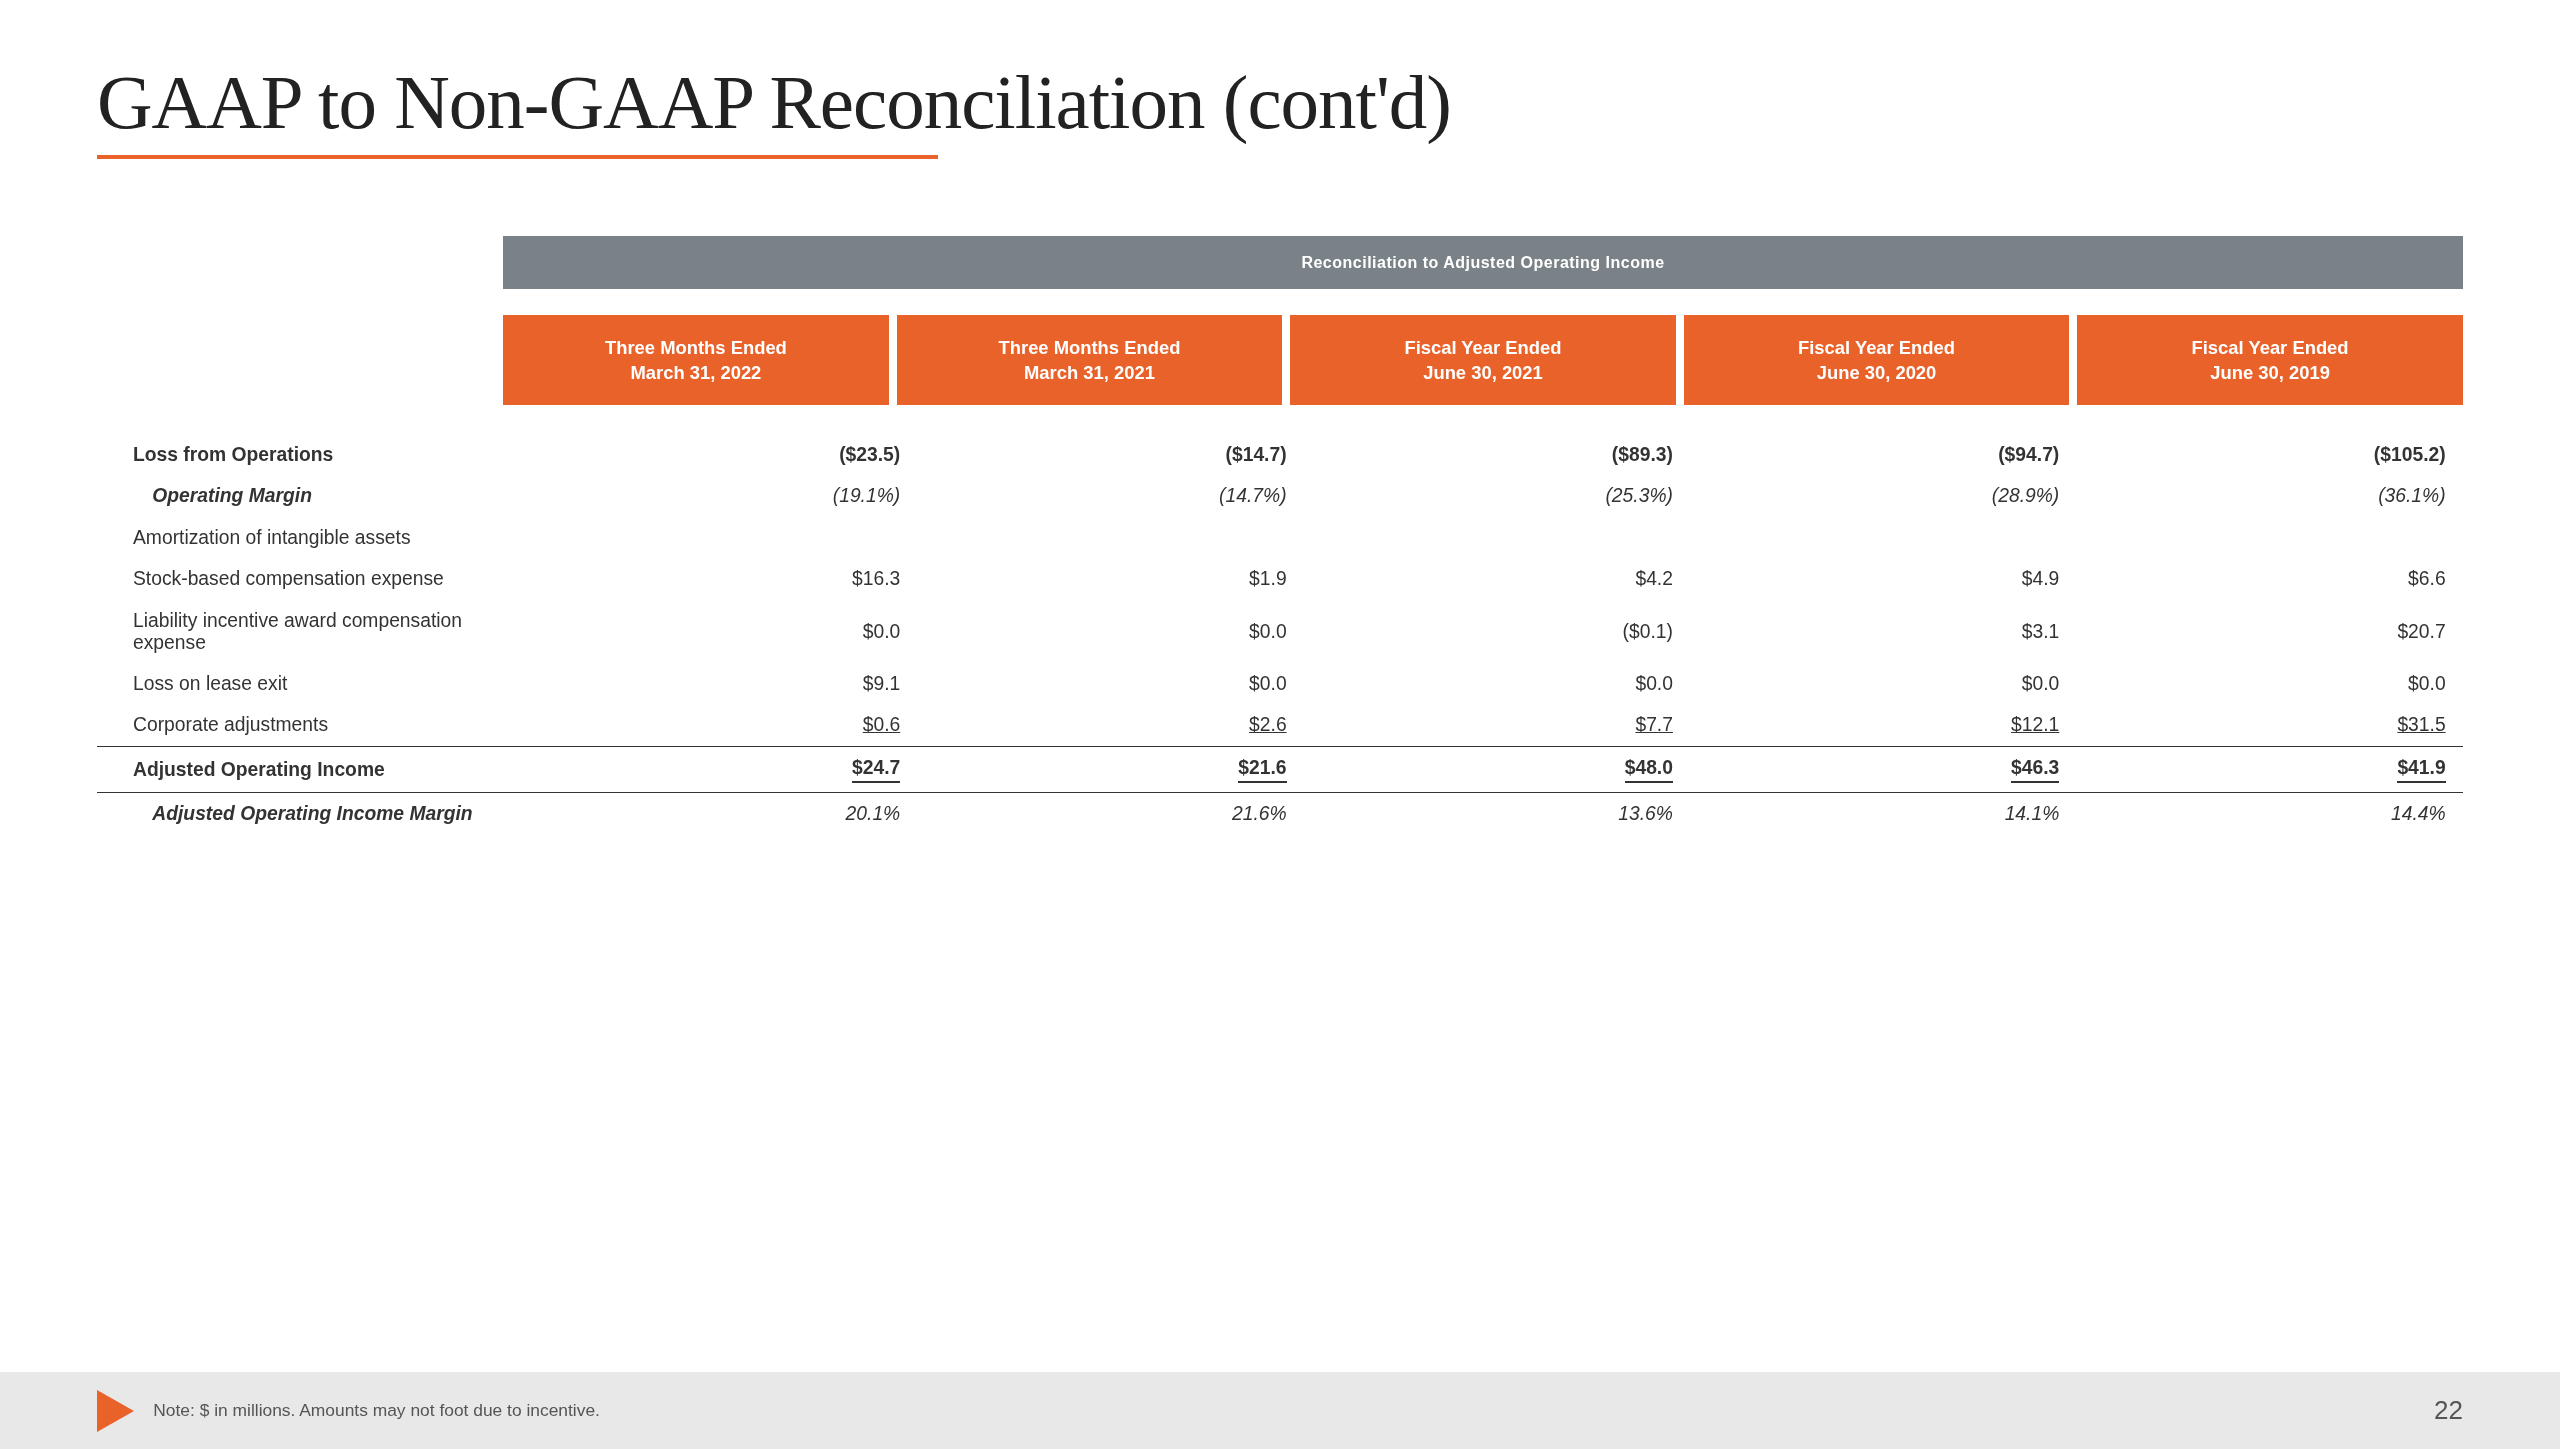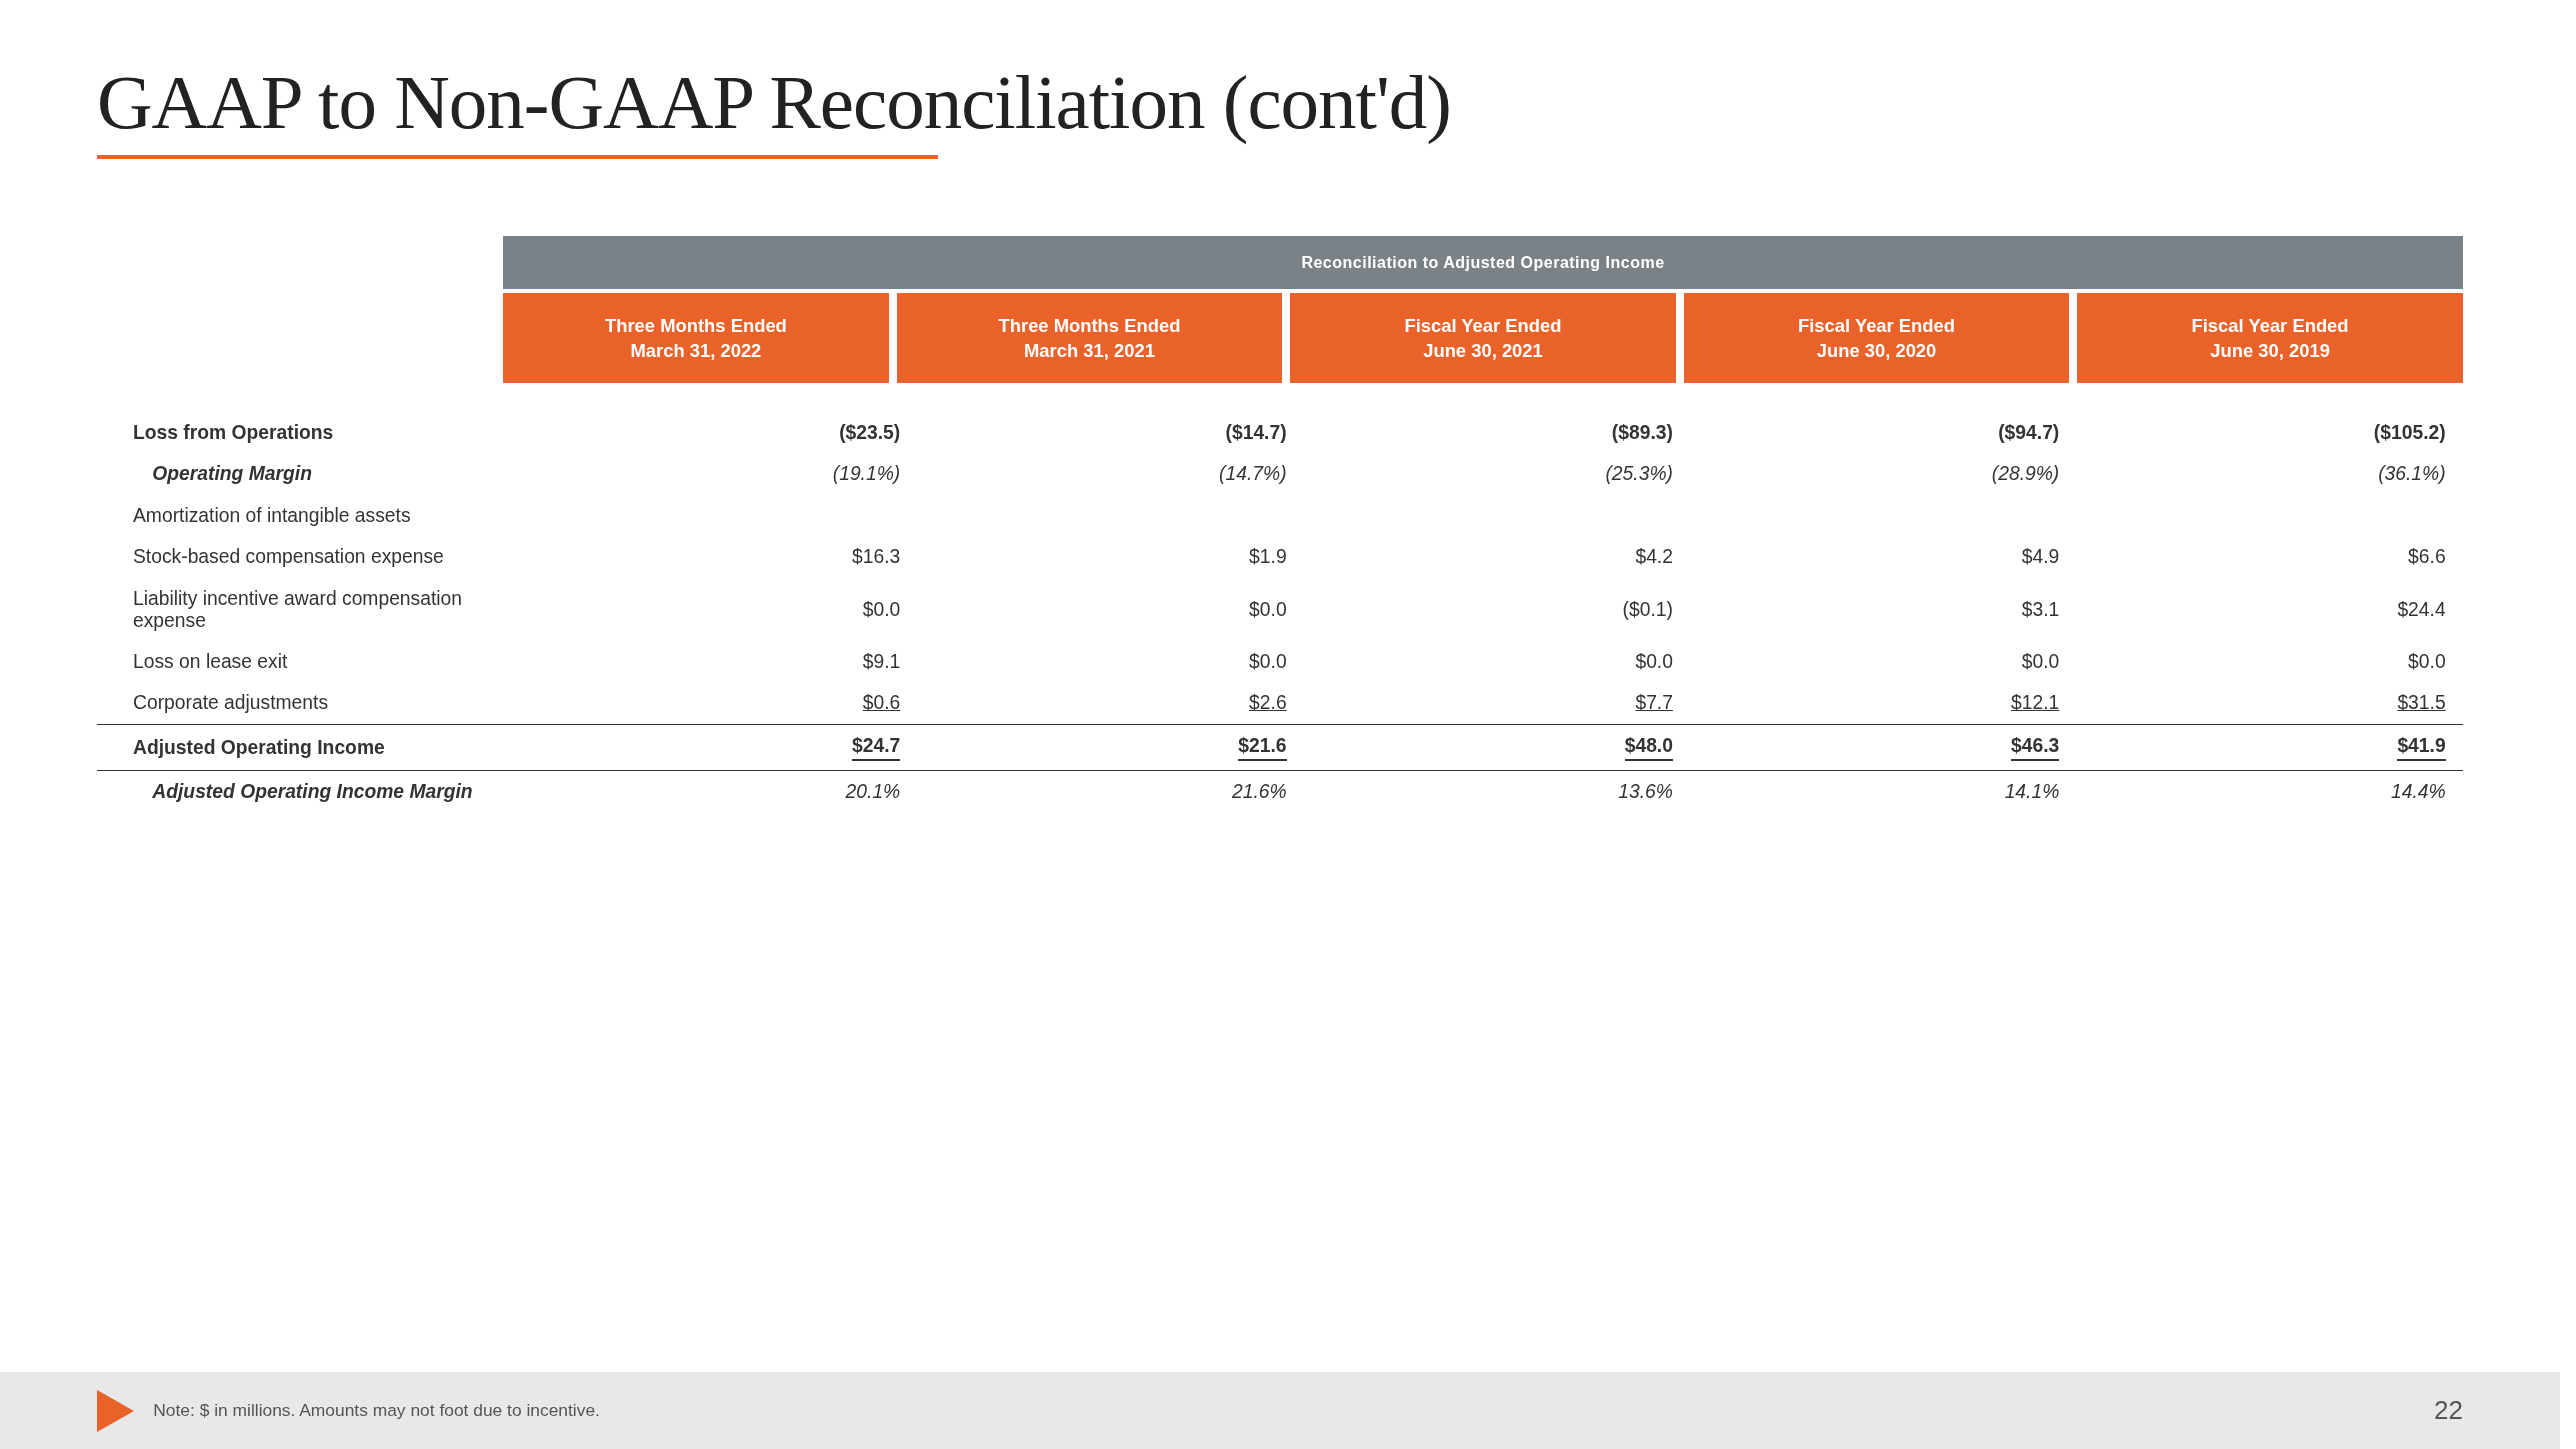--- a/index.html
+++ b/index.html
@@ -57,21 +57,21 @@
       font-weight: bold;
       padding: 17.4px 0;
       flex: 1;
       letter-spacing: 0.5px;
     }
 
     
     .col-headers {
       display: flex;
       margin-left: 406px;
-      margin-top: 4px;
+      margin-top: 26px;
       gap: 7.7px;
       border-radius: 8px;
     }
     .col-header {
       background: #e8622a;
       color: #ffffff;
       text-align: center;
       font-size: 18.4px;
       font-weight: bold;
       padding: 19.3px 9.7px;
@@ -239,21 +239,21 @@
             <div class="cell">$6.6</div>
           </div>
         </div>
         <div class="data-row">
           <div class="row-label">Liability incentive award compensation expense</div>
           <div class="row-cells">
             <div class="cell">$0.0</div>
             <div class="cell">$0.0</div>
             <div class="cell">($0.1)</div>
             <div class="cell">$3.1</div>
-            <div class="cell">$24.4</div>
+            <div class="cell">$20.7</div>
           </div>
         </div>
         <div class="data-row">
           <div class="row-label">Loss on lease exit</div>
           <div class="row-cells">
             <div class="cell">$9.1</div>
             <div class="cell">$0.0</div>
             <div class="cell">$0.0</div>
             <div class="cell">$0.0</div>
             <div class="cell">$0.0</div>

